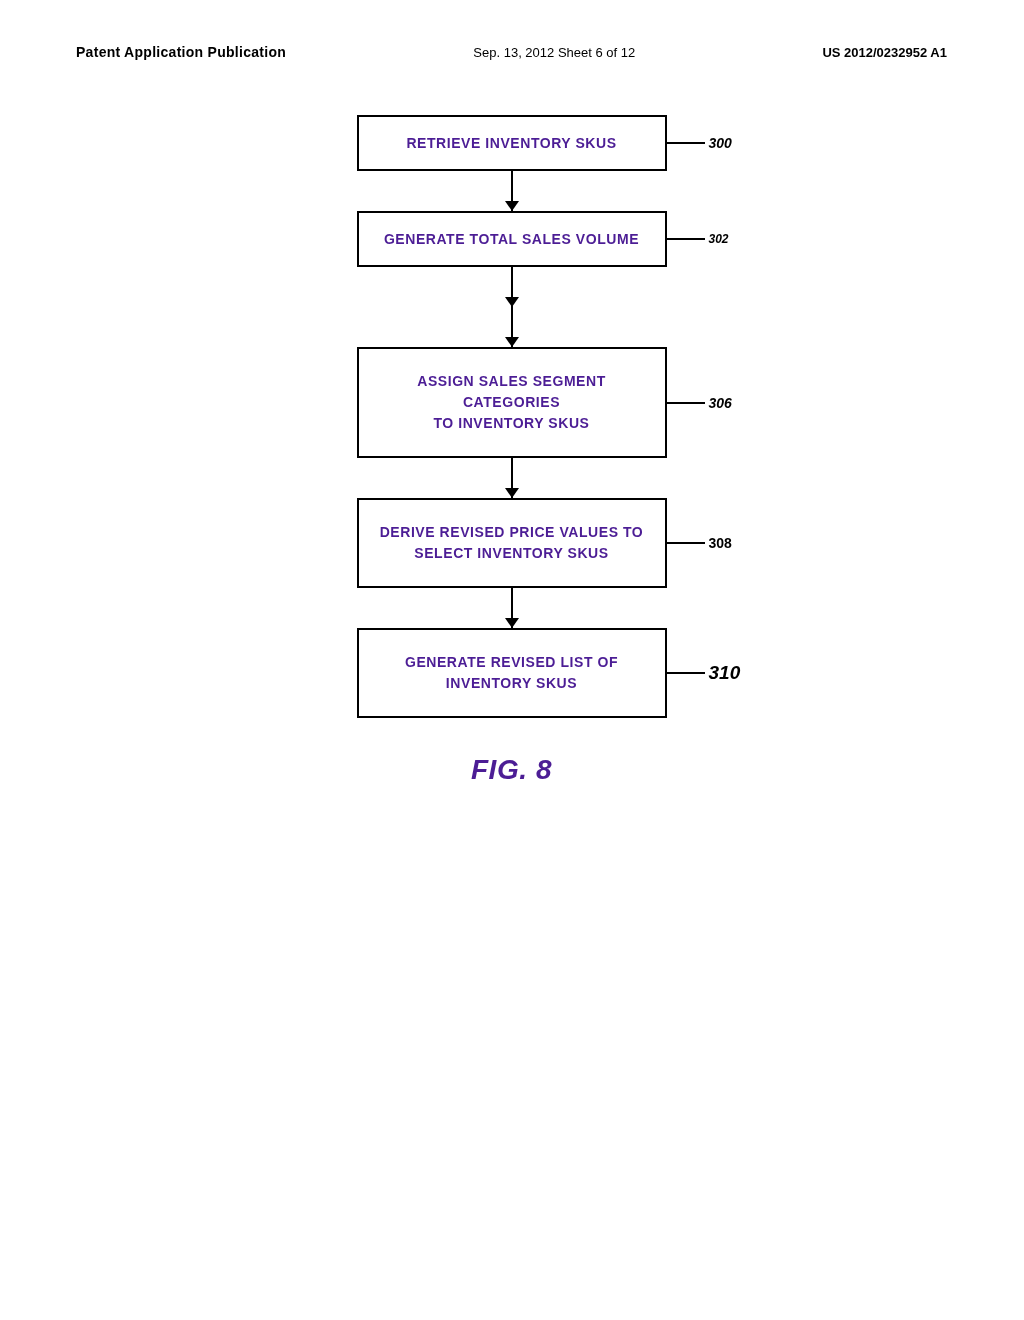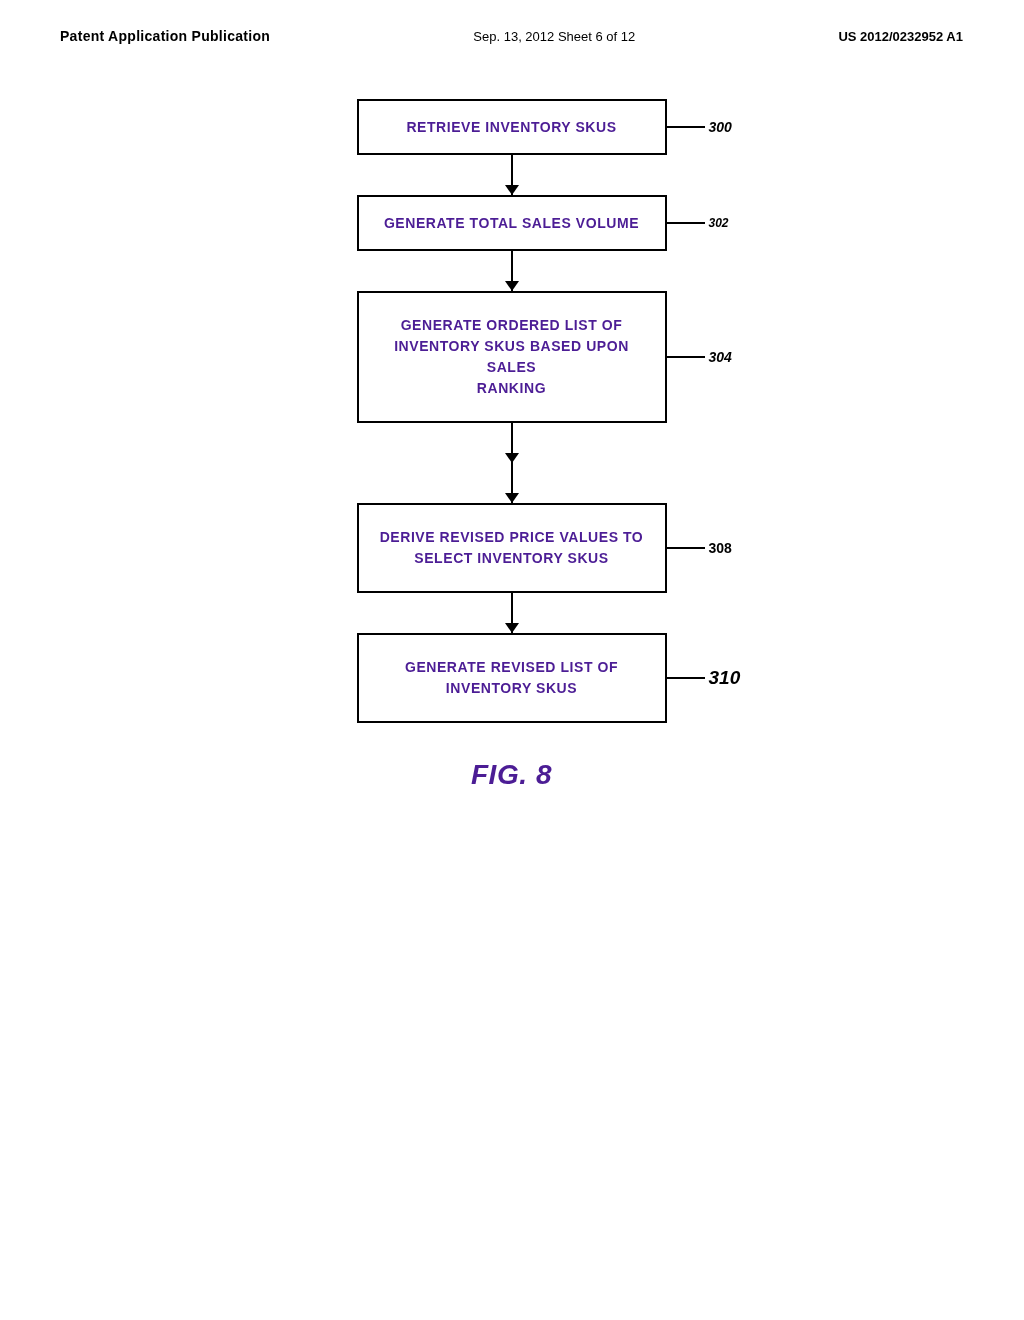--- a/index.html
+++ b/index.html
@@ -11,21 +11,21 @@
       min-height: 1320px;
       position: relative;
       overflow-x: hidden;
     }
 
     .page {
       width: 1023px;
       min-height: 1320px;
       background: #ffffff;
       position: relative;
-      padding: 0;
+      padding: 16px;
     }
 
     
     .header {
       display: flex;
       justify-content: space-between;
       align-items: baseline;
       padding: 28px 60px 0 60px;
       font-size: 13px;
       color: #000;
@@ -149,34 +149,33 @@
         <span>GENERATE TOTAL SALES VOLUME</span>
       </div>
       <div style="position:absolute; left: calc(50% + 155px); top:50%; transform:translateY(-50%); display:flex; align-items:center;">
         <div style="width:38px; height:2px; background:#000;"></div>
         <span style="font-size:12px; font-style:italic; font-weight:bold; margin-left:4px; color:#000;">302</span>
       </div>
     </div>
 
     <div class="arrow-down"></div>
 
+
+    <div class="arrow-down"></div>
+
     <div class="step-row" style="position:relative;">
       <div class="flow-box tall" style="line-height:1.5;">
-        <span style="white-space:pre-line;">GENERATE ORDERED LIST OF
-INVENTORY SKUS BASED UPON SALES
-RANKING</span>
-      </div>
-      <div style="position:absolute; left: calc(50% + 155px); top:50%; transform:translateY(-50%); display:flex; align-items:center;">
-        <div style="width:38px; height:2px; background:#000;"></div>
-        <span style="font-size:14px; font-style:italic; font-weight:bold; margin-left:4px; color:#000;">304</span>
-      </div>
-    </div>
-
-    <div class="arrow-down"></div>
-
+        <span style="white-space:pre-line;">ASSIGN SALES SEGMENT CATEGORIES
+TO INVENTORY SKUS</span>
+      </div>
+      <div style="position:absolute; left: calc(50% + 155px); top:50%; transform:translateY(-50%); display:flex; align-items:center;">
+        <div style="width:38px; height:2px; background:#000;"></div>
+        <span style="font-size:14px; font-style:italic; font-weight:bold; margin-left:4px; color:#000;">306</span>
+      </div>
+    </div>
 
     <div class="arrow-down"></div>
 
     <div class="step-row" style="position:relative;">
       <div class="flow-box tall" style="line-height:1.5;">
         <span style="white-space:pre-line;">DERIVE REVISED PRICE VALUES TO
 SELECT INVENTORY SKUS</span>
       </div>
       <div style="position:absolute; left: calc(50% + 155px); top:50%; transform:translateY(-50%); display:flex; align-items:center;">
         <div style="width:38px; height:2px; background:#000;"></div>

